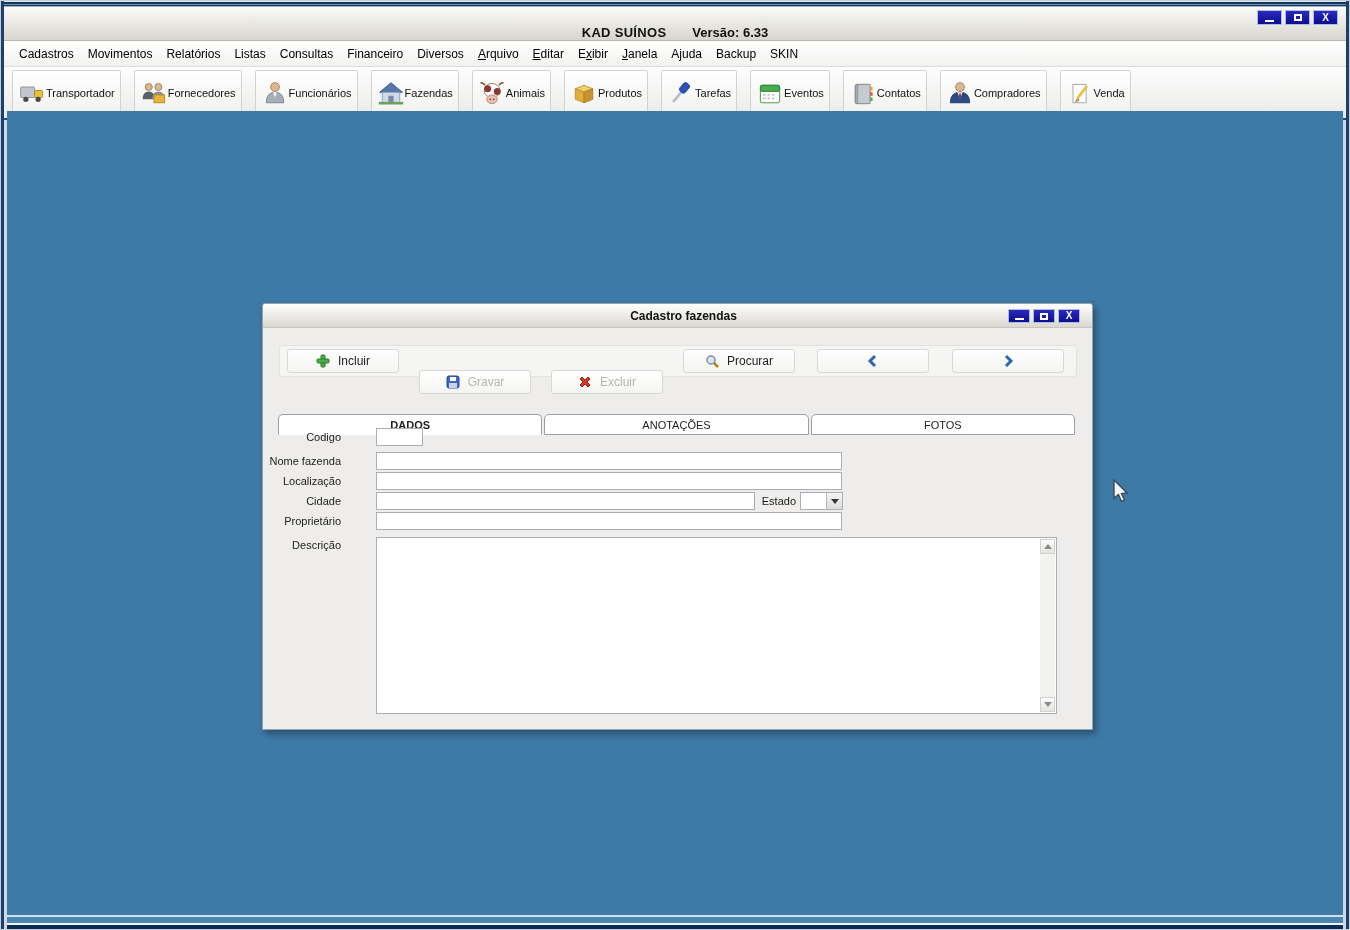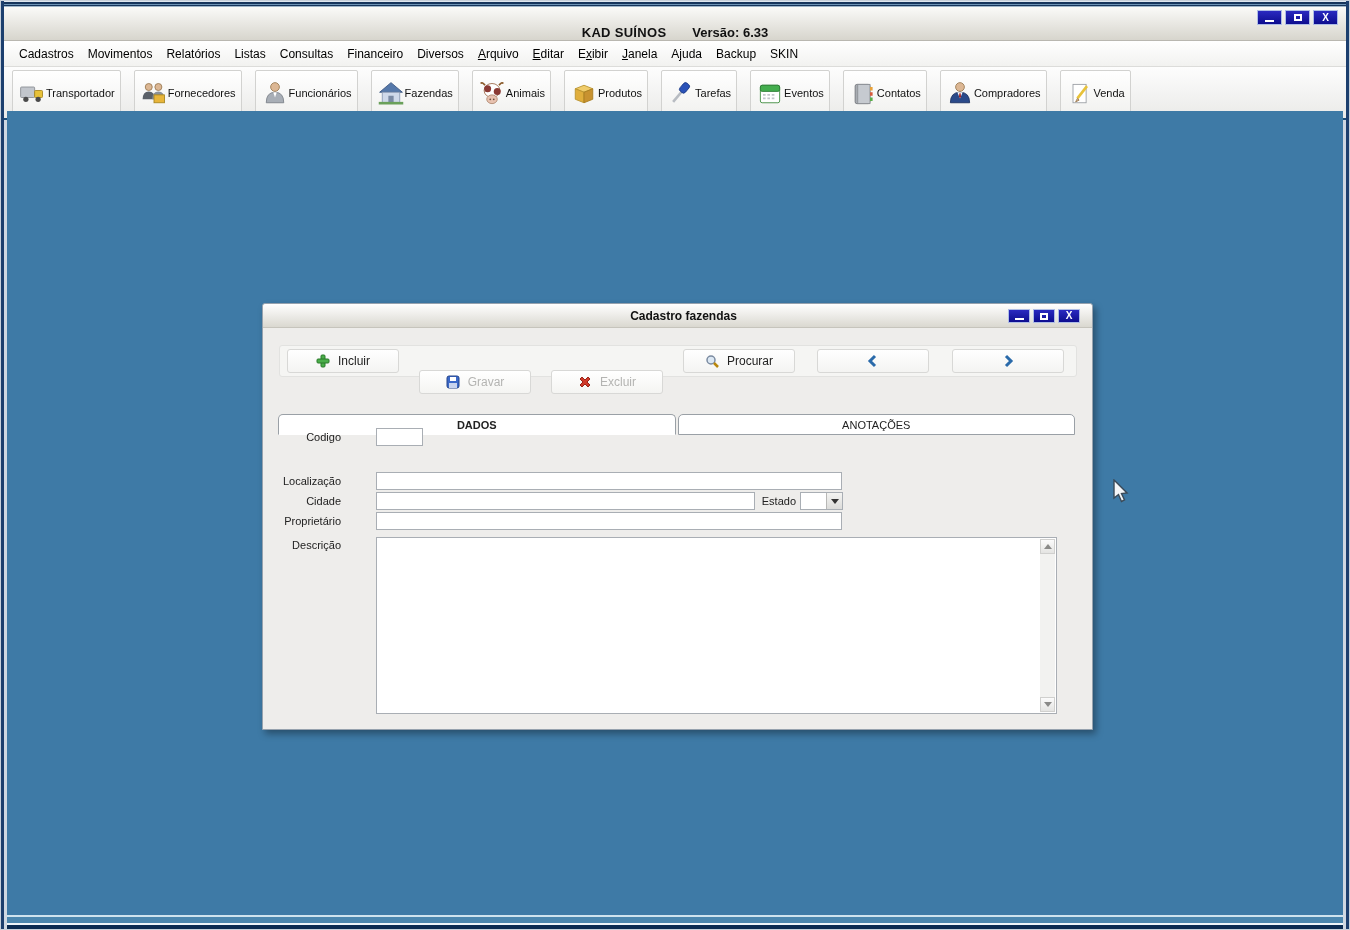--- a/index.html
+++ b/index.html
@@ -298,25 +298,30 @@
           <div class="dlg-btn" style="left:672px;">
             <svg viewBox="0 0 14 14">
                 <path d="M5 2 L10 7 L5 12" fill="none" stroke="#2a6aaa" stroke-width="3"></path>
               </svg>
           </div>
         </div>
 
         <div class="tabs">
           <div class="tab active">DADOS</div>
           <div class="tab">ANOTAÇÕES</div>
+          <div class="tab">FOTOS</div>
         </div>
 
         <div class="form-row" style="left:0; top:99px; width:800px;">
           <span class="f-label">Codigo</span>
           <input class="f-input" style="width: 47px;" value="">
+        </div>
+        <div class="form-row" style="left:0; top:123px; width:800px;">
+          <span class="f-label">Nome fazenda</span>
+          <input class="f-input" style="width: 466px;" value="">
         </div>
         <div class="form-row" style="left:0; top:143px; width:800px;">
           <span class="f-label">Localização</span>
           <input class="f-input" style="width: 466px;" value="">
         </div>
         <div class="form-row" style="left:0; top:163px; width:800px;">
           <span class="f-label">Cidade</span>
           <input class="f-input" style="width: 379px;" value="">
           <span class="estado-label">Estado</span>
           <div class="combo">

